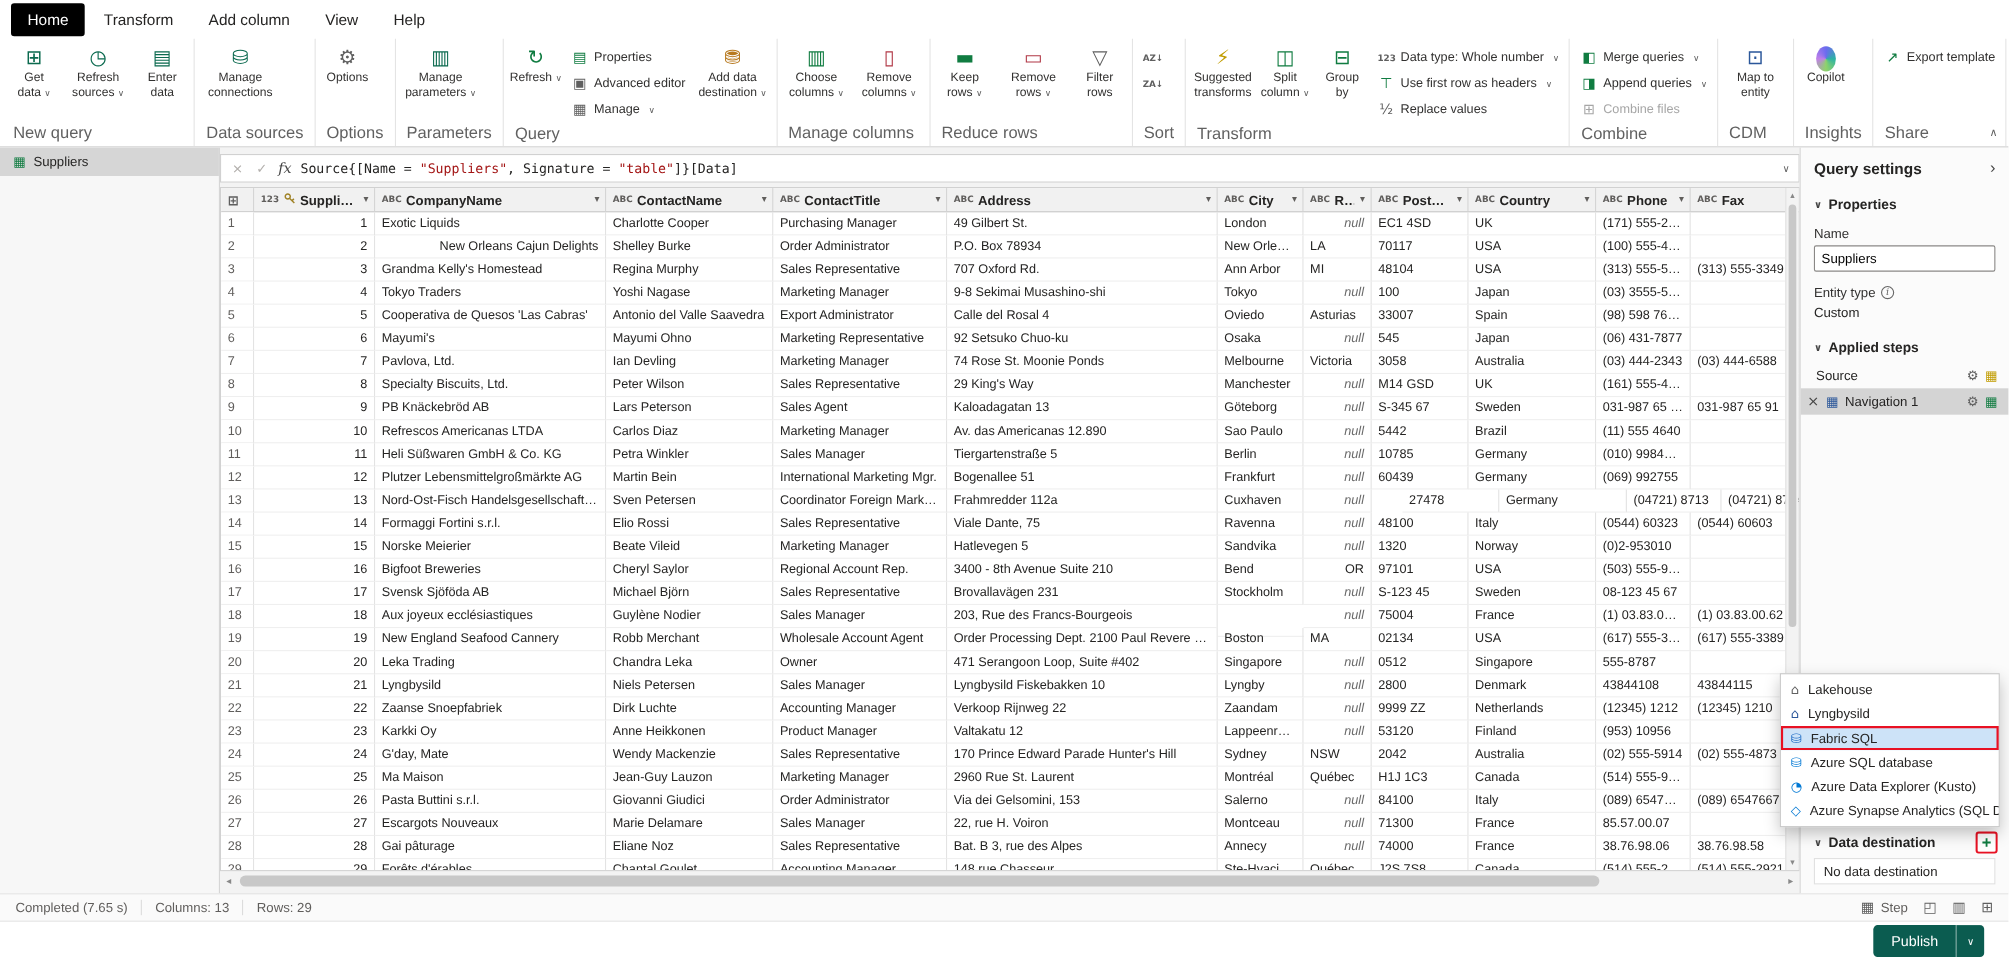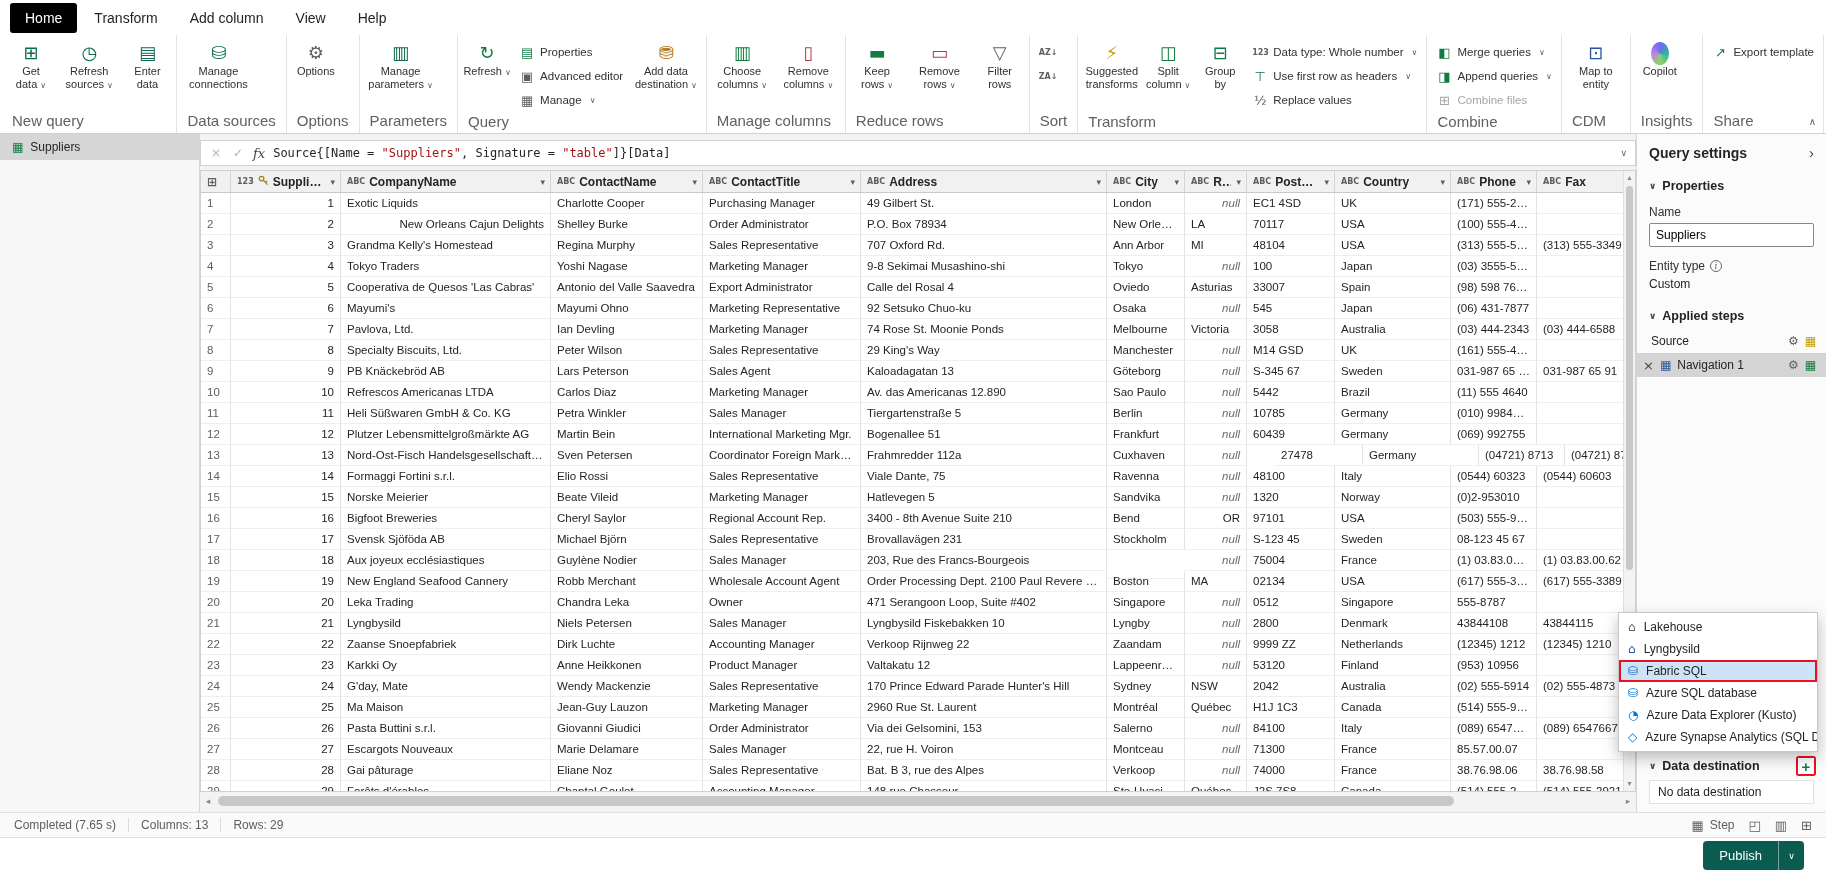--- a/index.html
+++ b/index.html
@@ -809,21 +809,21 @@
               <div class="td" style="width: 86px;">85.57.00.07</div>
               <div class="td" style="width: 110px;"></div>
             </div>
             <div class="trow">
               <div class="td rownum" style="width: 30px;">28</div>
               <div class="td numv" style="width: 110px;">28</div>
               <div class="td" style="width: 210px;">Gai pâturage</div>
               <div class="td" style="width: 152px;">Eliane Noz</div>
               <div class="td" style="width: 158px;">Sales Representative</div>
               <div class="td" style="width: 246px;">Bat. B 3, rue des Alpes</div>
-              <div class="td" style="width: 78px;">Verkoop</div>
+              <div class="td" style="width: 78px;">Annecy</div>
               <div class="td nullv" style="width: 62px;">null</div>
               <div class="td" style="width: 88px;">74000</div>
               <div class="td" style="width: 116px;">France</div>
               <div class="td" style="width: 86px;">38.76.98.06</div>
               <div class="td" style="width: 110px;">38.76.98.58</div>
             </div>
             <div class="trow">
               <div class="td rownum" style="width: 30px;">29</div>
               <div class="td numv" style="width: 110px;">29</div>
               <div class="td" style="width: 210px;">Forêts d'érables</div>

